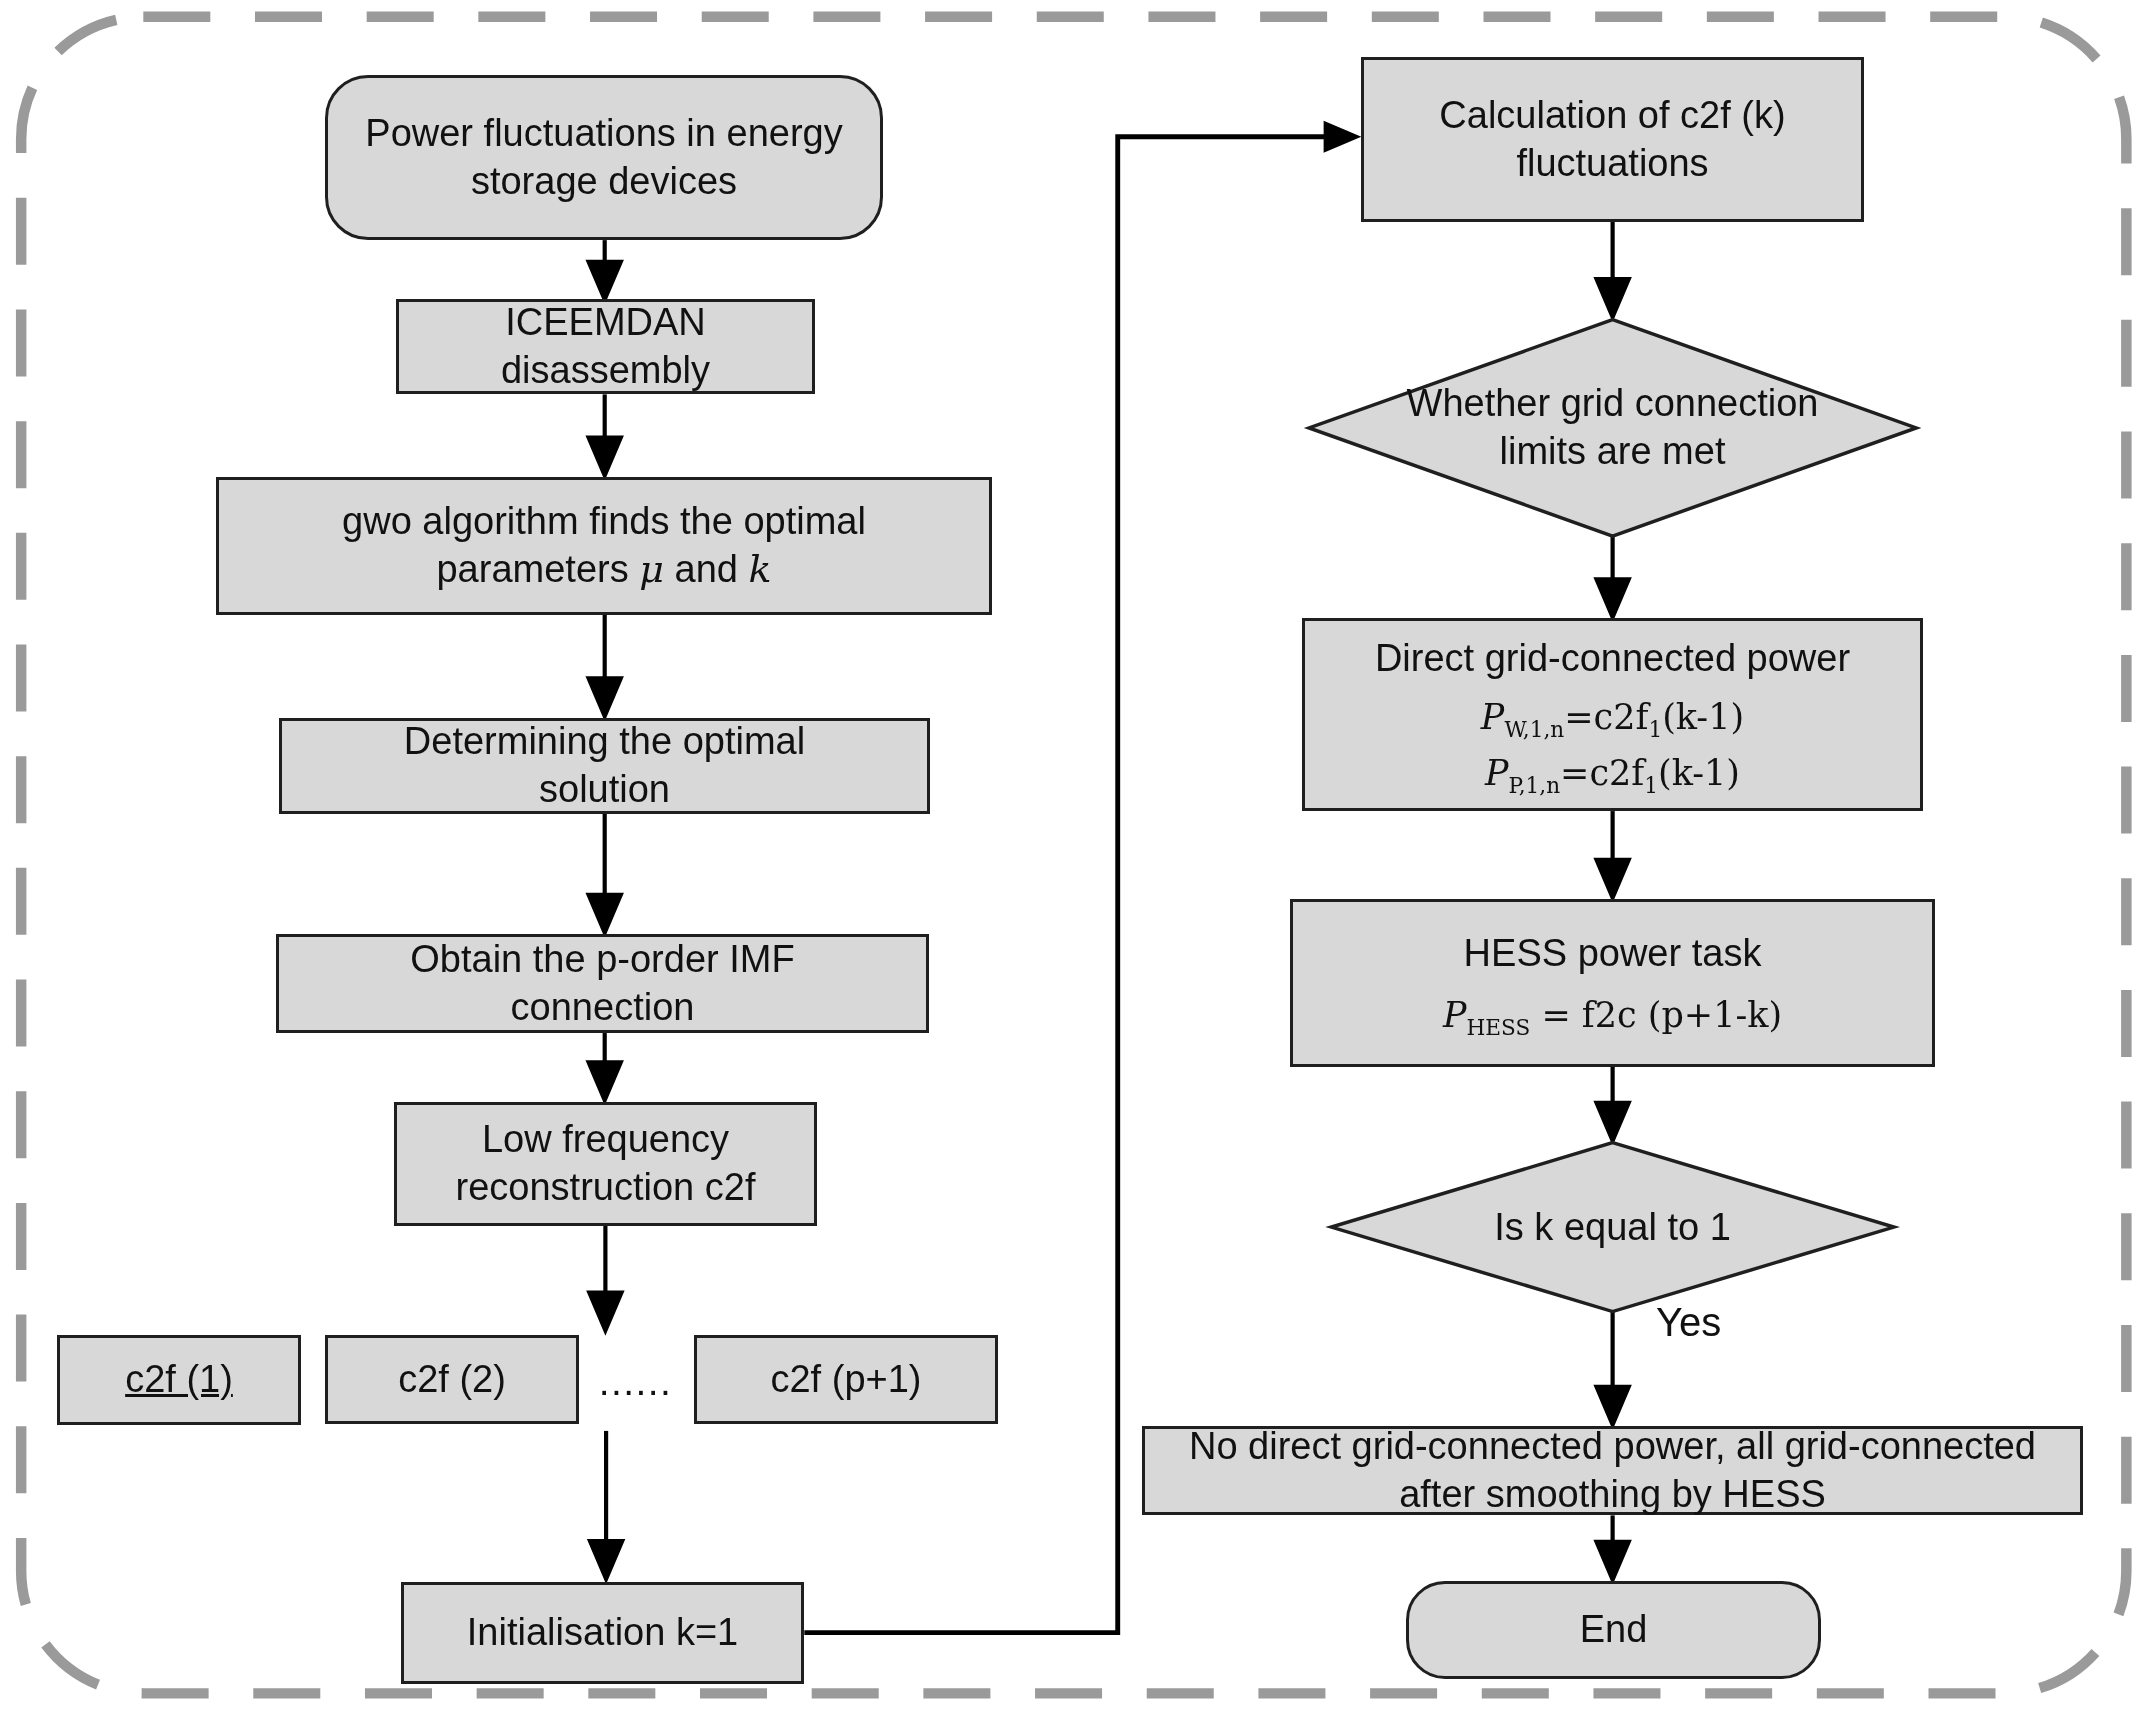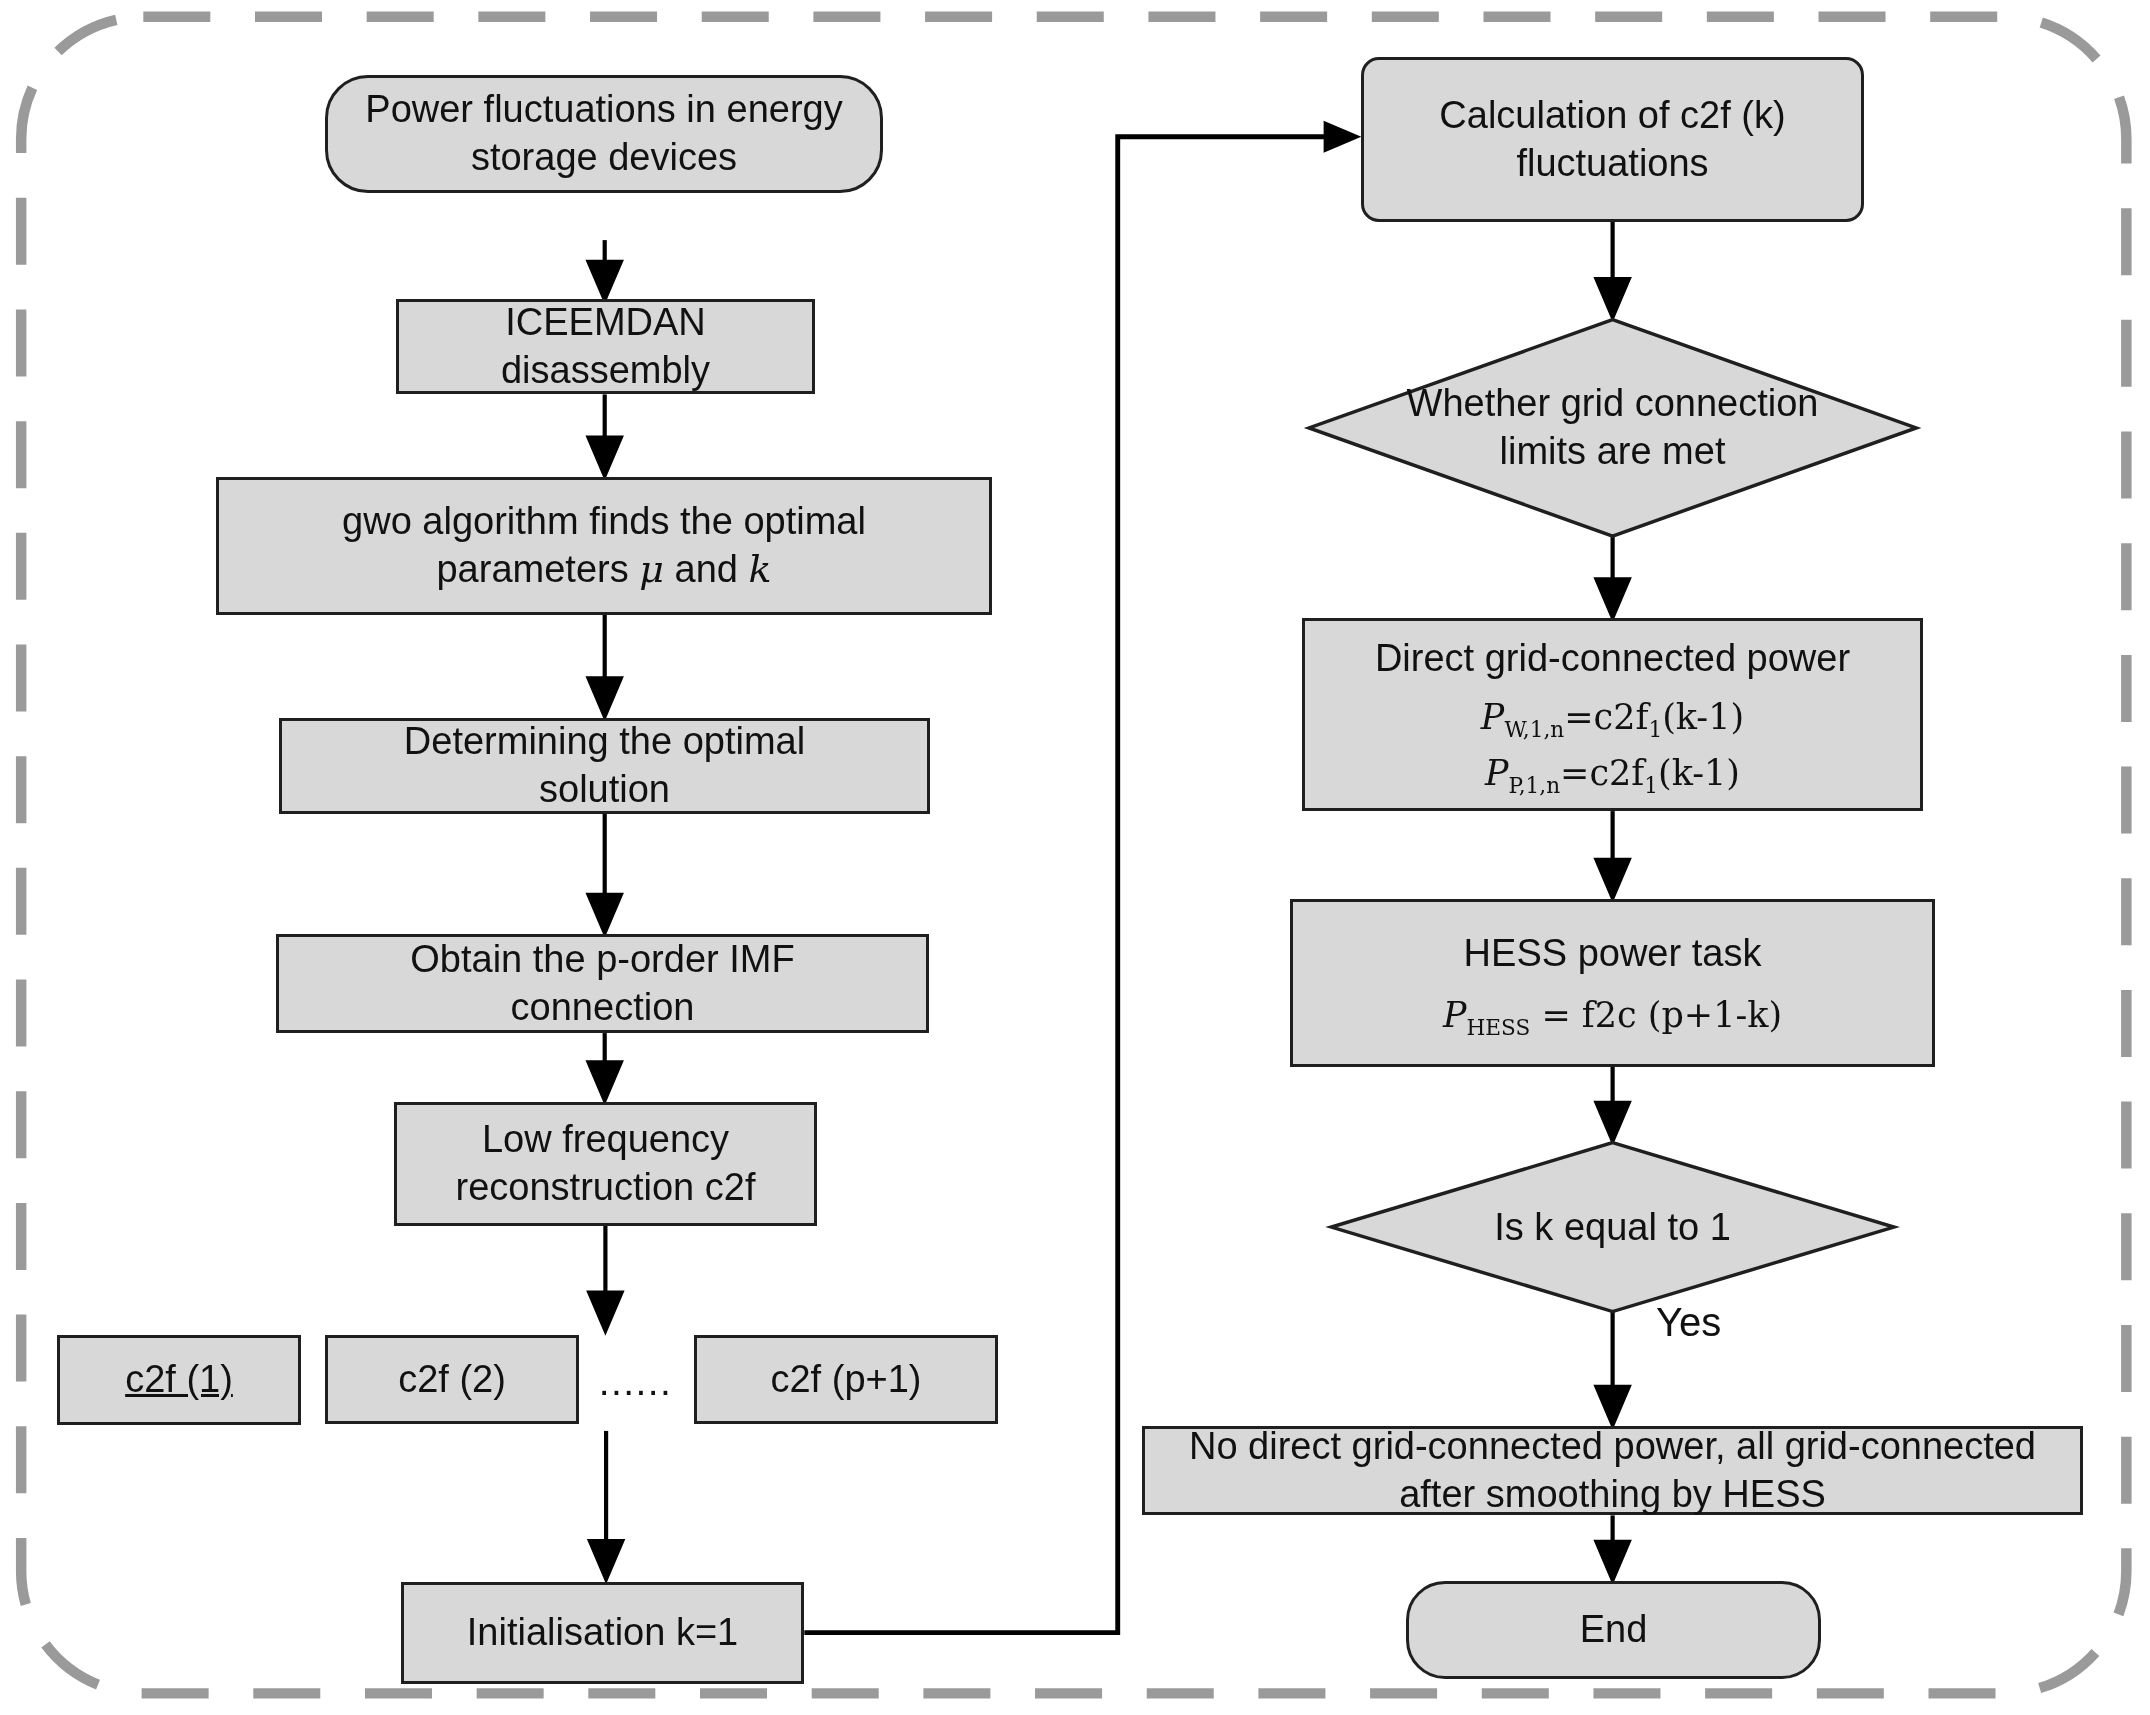--- a/index.html
+++ b/index.html
@@ -103,21 +103,21 @@
       <polygon points="2287,1987 2333,1987 2310,2041"></polygon>
 
       <line x1="2310" y1="2171" x2="2310" y2="2216"></line>
       <polygon points="2287,2209 2333,2209 2310,2263"></polygon>
     </g>
 
     <polygon points="2310,458 2745,613 2310,768 1875,613" fill="#d8d8d8" stroke="#1f1f1f" stroke-width="5"></polygon>
     <polygon points="2310,1637 2713,1758 2310,1879 1907,1758" fill="#d8d8d8" stroke="#1f1f1f" stroke-width="5"></polygon>
   </svg>
 
-  <div class="node round" style="left:325px;top:75px;width:558px;height:118px;">
+  <div class="node round" style="left:325px;top:75px;width:558px;height:165px;">
     <span class="label" style="max-width:489px;">Power fluctuations in energy storage devices</span>
   </div>
 
   <div class="node" style="left:396px;top:299px;width:419px;height:95px;">
     <span class="label" style="max-width:335px;">ICEEMDAN disassembly</span>
   </div>
 
   <div class="node" style="left:216px;top:477px;width:776px;height:138px;">
     <span class="label">gwo algorithm finds the optimal</span>
     <span class="label">
@@ -145,21 +145,21 @@
   </div>
   <div class="dots" style="left:581px;top:1361px;width:109px;height:42px;">......</div>
   <div class="node" style="left:694px;top:1335px;width:304px;height:89px;">
     <span class="label">c2f (p+1)</span>
   </div>
 
   <div class="node" style="left:401px;top:1582px;width:403px;height:102px;">
     <span class="label">Initialisation k=1</span>
   </div>
 
-  <div class="node" style="left:1361px;top:57px;width:503px;height:165px;border-radius:18px;">
+  <div class="node" style="left:1361px;top:57px;width:503px;height:165px;">
     <span class="label" style="max-width:447px;">Calculation of c2f (k) fluctuations</span>
   </div>
 
   <div class="dtext" style="left:1389px;top:320px;width:447px;height:216px;">
     <span class="label" style="max-width:433px;">Whether grid connection limits are met</span>
   </div>
 
   <div class="node" style="left:1302px;top:618px;width:621px;height:193px;row-gap:14px;">
     <span class="label">Direct grid-connected power</span>
     <span class="formula"><span class="fvar">P</span><sub>W,1,n</sub><span>=c2f</span><sub>1</sub><span>(k-1)</span></span>

